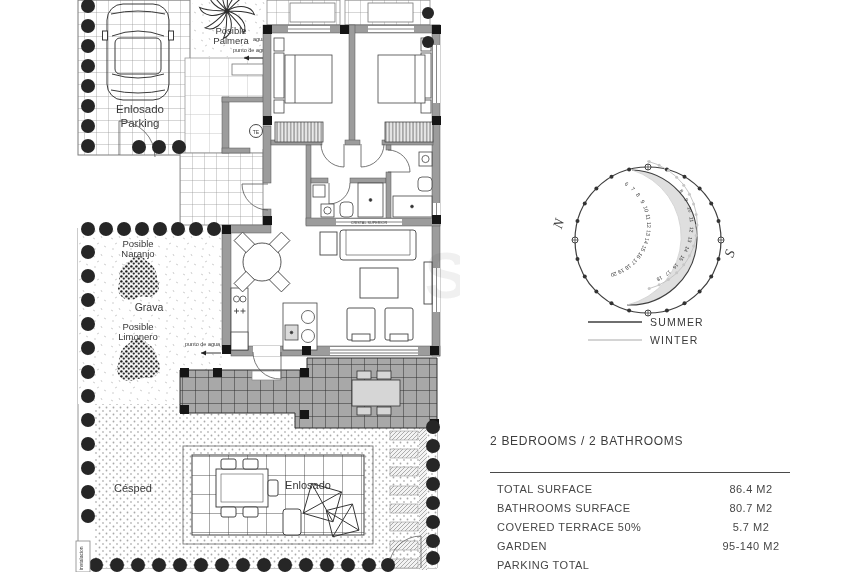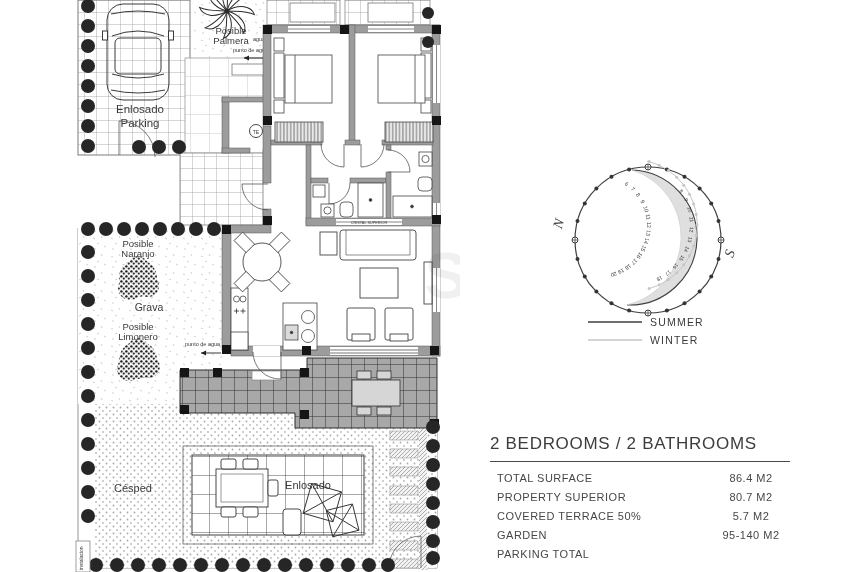--- a/index.html
+++ b/index.html
@@ -2,21 +2,21 @@
 <html><head>
 <meta charset="utf-8">
 <style>
   html,body{margin:0;padding:0;background:#fff;}
   #stage{position:relative;width:850px;height:572px;background:#ffffff;overflow:hidden;
          font-family:"Liberation Sans",sans-serif;color:#3e3e3e;}
   svg text{font-family:"Liberation Sans",sans-serif;fill:#3a3a3a;}
   .serif{font-family:"Liberation Serif",serif;font-style:italic;}
   
   #specs{position:absolute;left:490px;top:434px;width:300px;}
-  #specs .hdr{font-size:17px;letter-spacing:.7px;color:#3d3d3d;padding-bottom:7px;
+  #specs .hdr{font-size:12px;letter-spacing:.7px;color:#3d3d3d;padding-bottom:24px;
               border-bottom:1.6px solid #4a4a4a;}
   #specs .rows{margin-top:7px;margin-left:7px;}
   #specs .row{display:flex;font-size:11px;letter-spacing:.5px;color:#474747;line-height:19px;}
   #specs .row .lbl{flex:1;}
   #specs .row .val{width:78px;text-align:center;}
 </style>
 </head>
 <body>
 
 <div id="stage">
@@ -508,21 +508,21 @@
   </svg>
 
   <div id="specs">
     <div class="hdr">2 BEDROOMS / 2 BATHROOMS</div>
     <div class="rows">
       <div class="row">
         <span class="lbl">TOTAL SURFACE</span>
         <span class="val">86.4 M2</span>
       </div>
       <div class="row">
-        <span class="lbl">PROPERTY SUPERIOR</span>
+        <span class="lbl">BATHROOMS SURFACE</span>
         <span class="val">80.7 M2</span>
       </div>
       <div class="row">
         <span class="lbl">COVERED TERRACE 50%</span>
         <span class="val">5.7 M2</span>
       </div>
       <div class="row">
         <span class="lbl">GARDEN</span>
         <span class="val">95-140 M2</span>
       </div>

